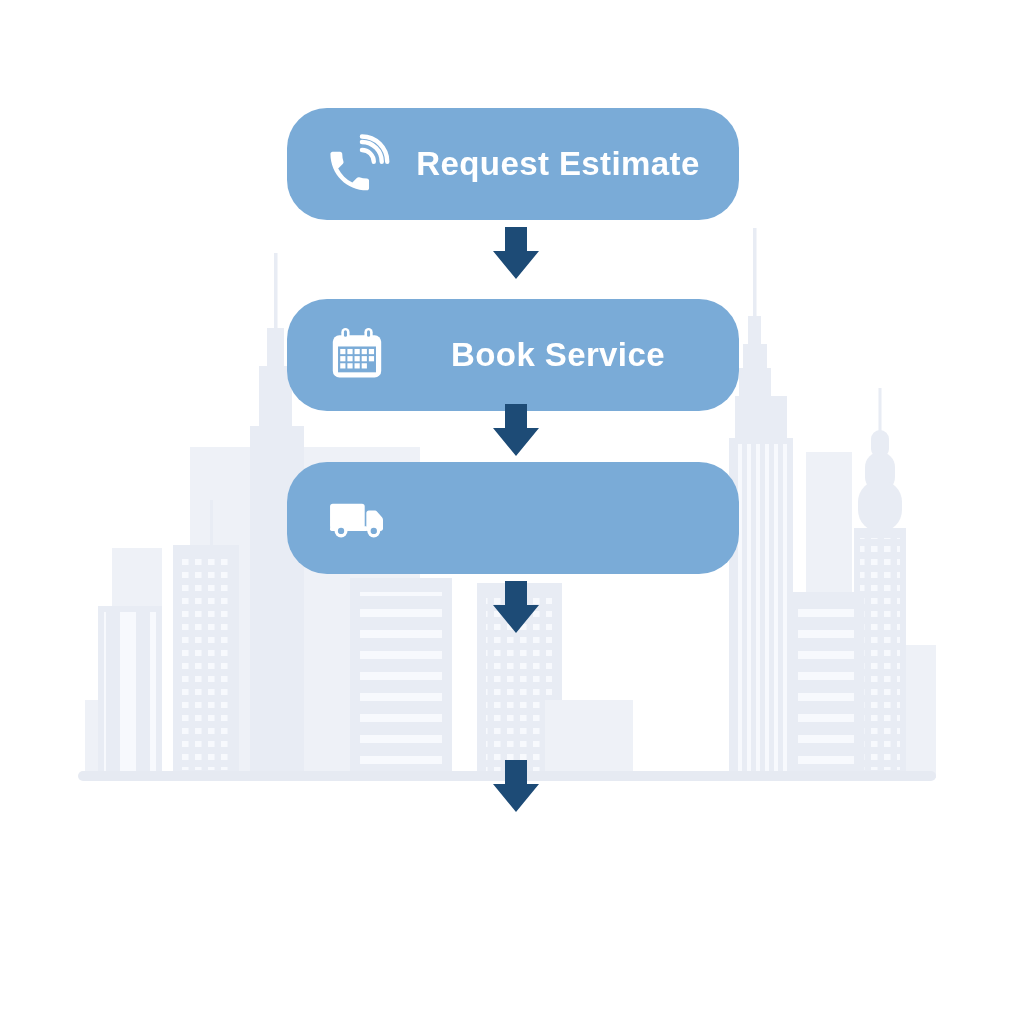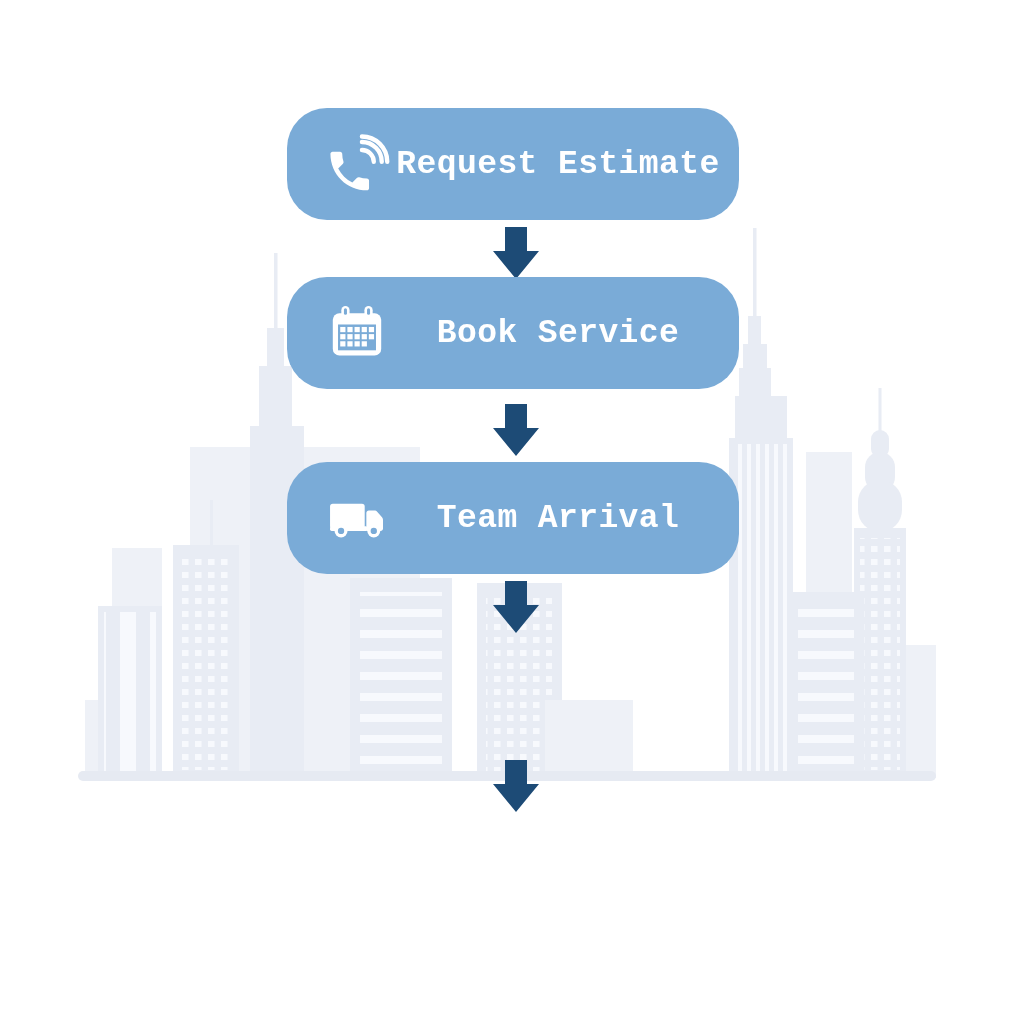--- a/index.html
+++ b/index.html
@@ -27,21 +27,20 @@
   }
   .step .icon{
     margin-left:36px;width:68px;height:68px;flex:0 0 auto;
     display:flex;align-items:center;justify-content:center;
   }
   .step .icon svg{width:66px;height:66px;display:block;}
   .step .label{
     flex:1;text-align:center;padding-right:14px;
     color:var(--text-color);font-size:33px;font-weight:700;letter-spacing:.4px;
     white-space:nowrap;
-    font-family:Liberation Mono, monospace;
   }
   .arrow{position:absolute;left:491px;width:50px;height:52px;}
   .arrow svg{display:block;}
 </style>
 </head>
 <body>
 
 <div class="canvas">
 
   <svg class="skyline" width="1024" height="1024" viewBox="0 0 1024 1024" aria-hidden="true">
@@ -122,21 +121,21 @@
     </span>
     <span class="label">Request Estimate</span>
   </div>
 
   <div class="arrow" style="top:227px">
     <svg width="50" height="52" viewBox="0 0 50 52">
         <path d="M14 0h22v24h12L25 52 2 24h12z" fill="var(--arrow)"></path>
       </svg>
   </div>
 
-  <div class="step" style="top:277px">
+  <div class="step" style="top:299px">
     <span class="icon">
       <svg viewBox="0 0 24 24">
         <rect x="3.2" y="4.8" width="17.6" height="15.4" rx="2.4" fill="#fff"></rect>
         <rect x="5.1" y="8.9" width="13.8" height="9.4" fill="var(--step-fill)"></rect>
         <g fill="#fff">
           <rect x="5.9" y="9.8" width="1.9" height="1.9"></rect>
             <rect x="8.5" y="9.8" width="1.9" height="1.9"></rect>
             <rect x="11.1" y="9.8" width="1.9" height="1.9"></rect>
             <rect x="13.7" y="9.8" width="1.9" height="1.9"></rect>
             <rect x="16.3" y="9.8" width="1.9" height="1.9"></rect>
@@ -170,21 +169,20 @@
       <svg viewBox="0 0 24 24">
         <rect x="2.2" y="6.8" width="12.6" height="9" rx="1" fill="#fff"></rect>
         <rect x="2.2" y="15" width="13.6" height="1.7" rx="0.6" fill="#fff"></rect>
         <path d="M16.3 9.3h2c.42 0 .82.18 1.1.5l1.7 1.95c.23.27.36.62.36.98v3.07c0 .5-.4.9-.9.9h-5.16V10.2c0-.5.4-.9.9-.9z" fill="#fff"></path>
         <circle cx="6.2" cy="16.7" r="2.35" fill="#fff"></circle>
         <circle cx="6.2" cy="16.7" r="1.15" fill="var(--step-fill)"></circle>
         <circle cx="18.1" cy="16.7" r="2.35" fill="#fff"></circle>
         <circle cx="18.1" cy="16.7" r="1.15" fill="var(--step-fill)"></circle>
       </svg>
     </span>
-    <span class="label">Team Arrival</span>
   </div>
 
   <div class="arrow" style="top:581px">
     <svg width="50" height="52" viewBox="0 0 50 52">
         <path d="M14 0h22v24h12L25 52 2 24h12z" fill="var(--arrow)"></path>
       </svg>
   </div>
 
 
   <div class="arrow" style="top:760px">

